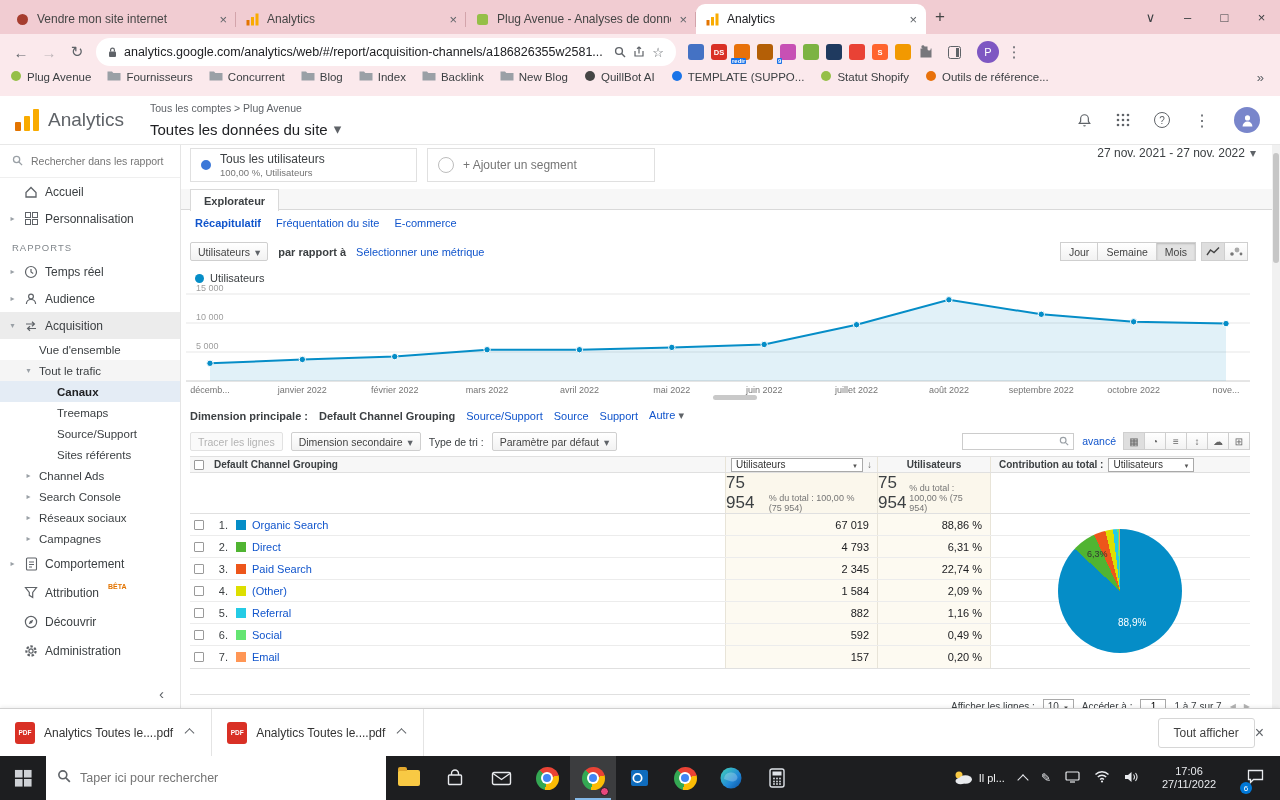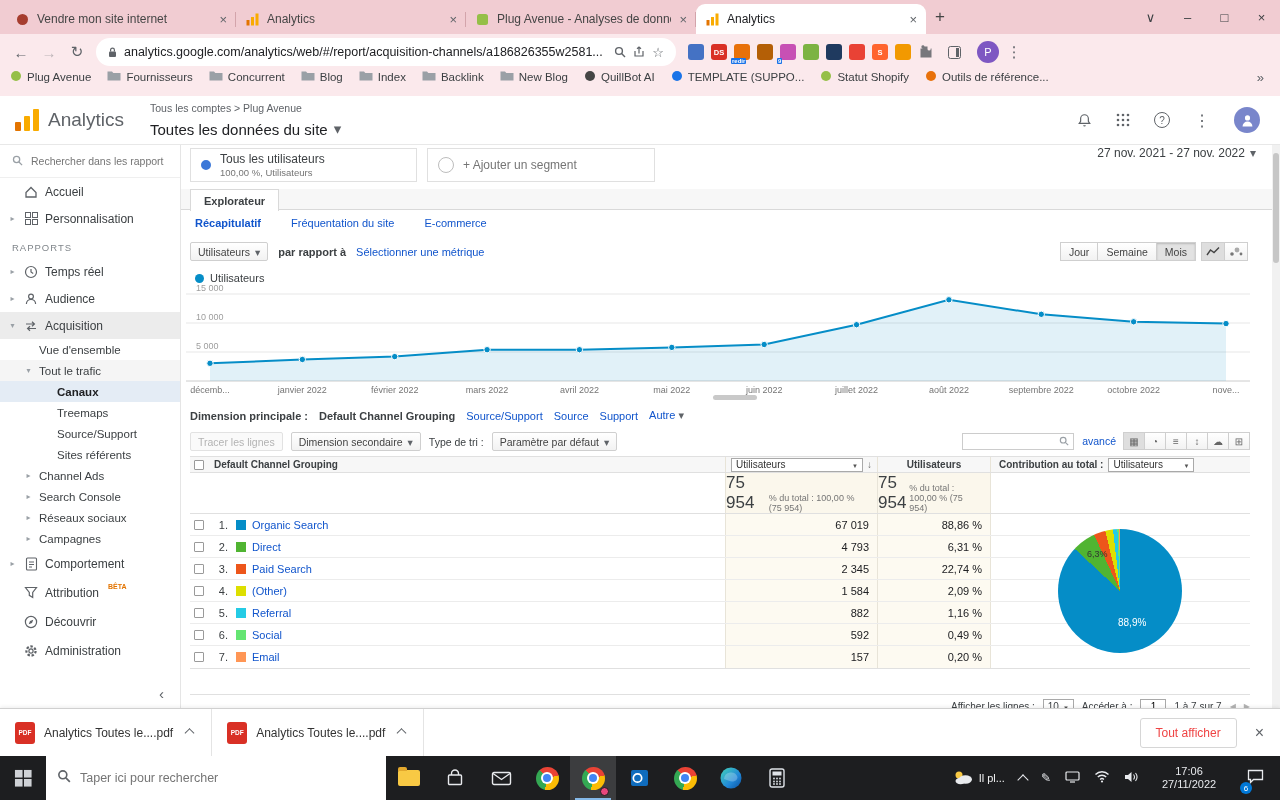--- a/index.html
+++ b/index.html
@@ -87,21 +87,21 @@
   #seg1{left:9px;width:227px;}
   #seg2{left:246px;width:228px;color:#757575;}
   .seg-ring{width:9px;height:9px;border:5px solid #3c78d8;border-radius:50%;flex:0 0 auto;}
   .seg-plus{width:16px;height:16px;border:1px solid #bdbdbd;border-radius:50%;flex:0 0 auto;}
   .seg-name{font-size:12px;color:#3c4043;}
   .seg-detail{font-size:9.5px;color:#757575;margin-top:1px;}
   .seg-add-label{font-size:12px;color:#757575;}
 
   .exp-strip{position:absolute;left:0;top:44px;width:100%;height:21px;background:#f7f7f7;border-bottom:1px solid #d9d9d9;}
   .exp-tab{position:absolute;left:9px;top:44px;height:22px;background:#fff;border:1px solid #d9d9d9;border-bottom:none;padding:0 13px;font-size:11px;font-weight:bold;color:#3c4043;display:flex;align-items:center;z-index:2;}
-  #subtabs{position:absolute;left:14px;top:72px;display:flex;gap:30px;font-size:11px;}
+  #subtabs{position:absolute;left:14px;top:72px;display:flex;gap:15px;font-size:11px;}
   .subtab{color:#15c;} .subtab.first{font-weight:bold;}
 
   .metric-row{position:absolute;left:9px;top:97px;display:flex;align-items:center;gap:10px;font-size:11px;}
   .btn{height:19px;display:inline-flex;align-items:center;gap:5px;padding:0 7px;border:1px solid #cfcfcf;border-radius:2px;background:linear-gradient(#fff,#f2f2f2);color:#444;font-size:10.5px;white-space:nowrap;}
   .btn.disabled{background:#fafafa;color:#b3b3b3;border-color:#e2e2e2;}
   .compare-label{font-weight:bold;color:#3c4043;}
   .link{color:#15c;}
   #granularity{position:absolute;top:97px;right:84px;display:flex;}
   .gbtn{height:19px;padding:0 8px;border:1px solid #cfcfcf;background:linear-gradient(#fff,#f2f2f2);font-size:10.5px;color:#444;display:flex;align-items:center;margin-left:-1px;}
   .gbtn.active{background:#e2e2e2;box-shadow:inset 0 1px 2px rgba(0,0,0,.18);}
@@ -152,21 +152,21 @@
   .g-prev,.g-next{color:#b3b3b3;font-size:8px;}
   .pg-scroll{position:absolute;right:0;top:0;width:8px;height:563px;background:#f1f1f1;}
   .pg-thumb{position:absolute;right:1px;top:8px;width:6px;height:110px;background:#c6c6c6;border-radius:3px;}
 
   
   #dlbar{position:absolute;left:0;top:708px;width:1280px;height:48px;background:#fff;border-top:1px solid #d0d0d0;box-shadow:0 -1px 4px rgba(0,0,0,.08);display:flex;align-items:center;}
   .dl-chip{height:48px;display:flex;align-items:center;gap:9px;padding:0 15px;border-right:1px solid #e4e4e4;font-size:12px;color:#333;}
   .pdf-ic{width:20px;height:22px;background:#d93025;border-radius:3px;color:#fff;font-size:6.5px;font-weight:bold;display:flex;align-items:center;justify-content:center;}
   .chip-chev{width:14px;height:14px;display:flex;align-items:center;justify-content:center;}
   .chip-chev::after{content:"";width:6px;height:6px;border-left:1.6px solid #5f6368;border-top:1.6px solid #5f6368;transform:rotate(45deg) translate(-1px,-1px);margin-top:3px;}
-  .show-all{margin-left:auto;margin-right:18px;height:30px;padding:0 15px;border:1px solid #d6d6d6;border-radius:3px;color:#ef4444;font-size:12px;display:flex;align-items:center;background:#fff;}
+  .show-all{margin-left:auto;height:30px;padding:0 15px;border:1px solid #d6d6d6;border-radius:3px;color:#404040;font-size:12px;display:flex;align-items:center;background:#fff;}
   .dl-close{margin-right:16px;font-size:16px;color:#5f6368;}
 
   
   #taskbar{position:absolute;left:0;top:756px;width:1280px;height:44px;background:#1d1e20;display:flex;align-items:center;color:#e8eaed;}
   .tb-start{width:46px;height:44px;display:flex;align-items:center;justify-content:center;}
   .tb-search{width:340px;height:44px;background:#fff;display:flex;align-items:center;gap:9px;padding:0 11px;}
   .tb-search input{border:none;outline:none;font-size:12.5px;width:270px;color:#333;background:transparent;}
   .tb-apps{display:flex;}
   .tb-app{width:46px;height:44px;display:flex;align-items:center;justify-content:center;position:relative;}
   .tb-app.active{background:rgba(255,255,255,.14);}

